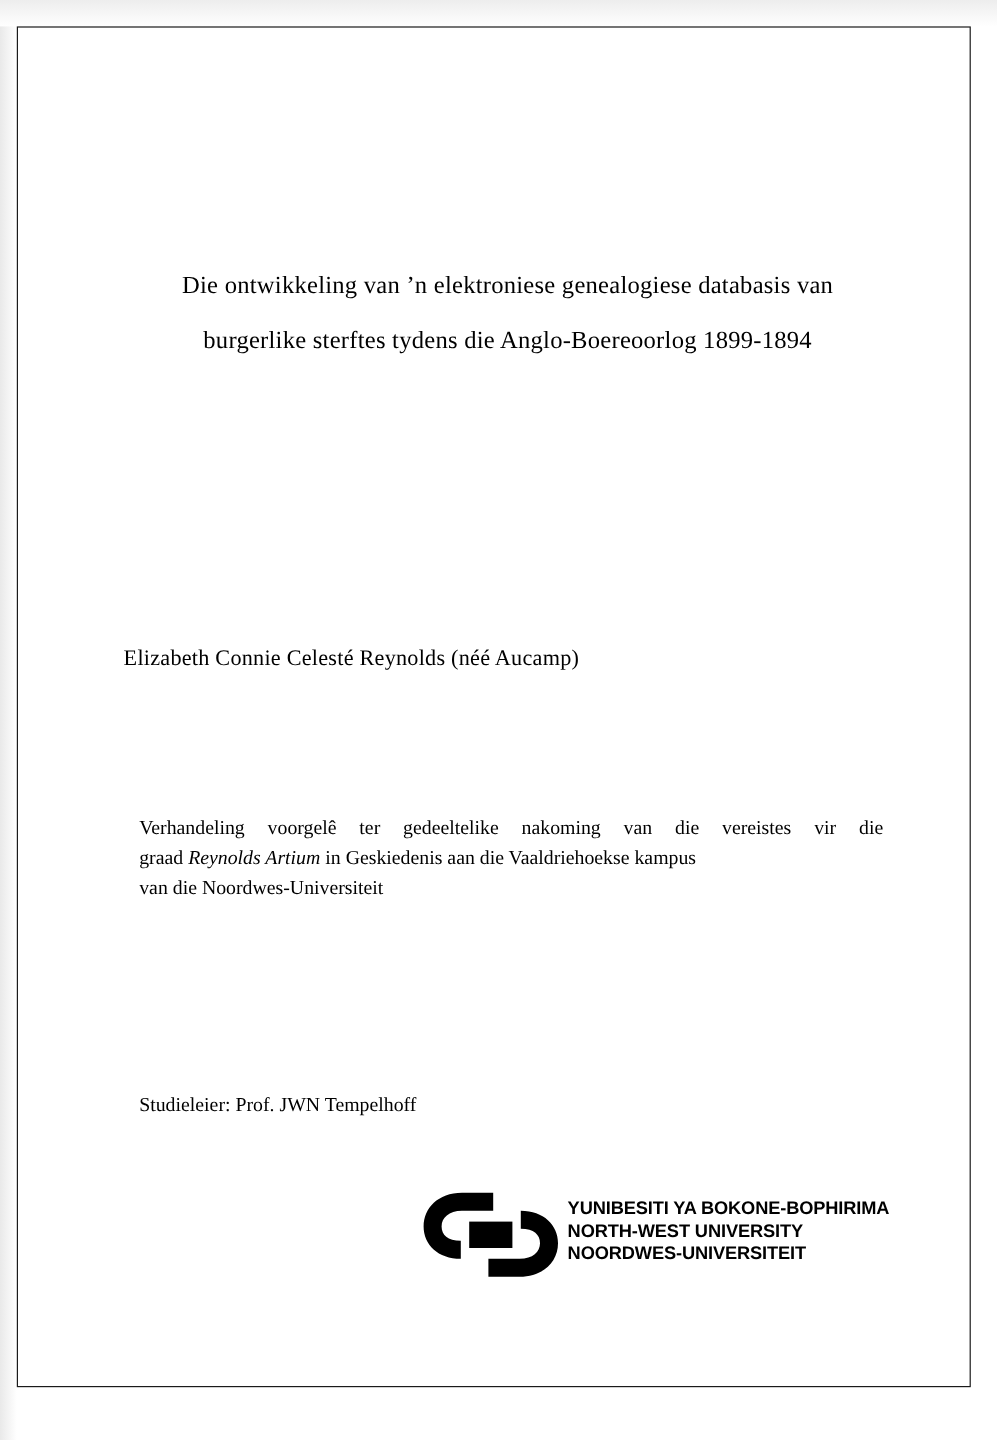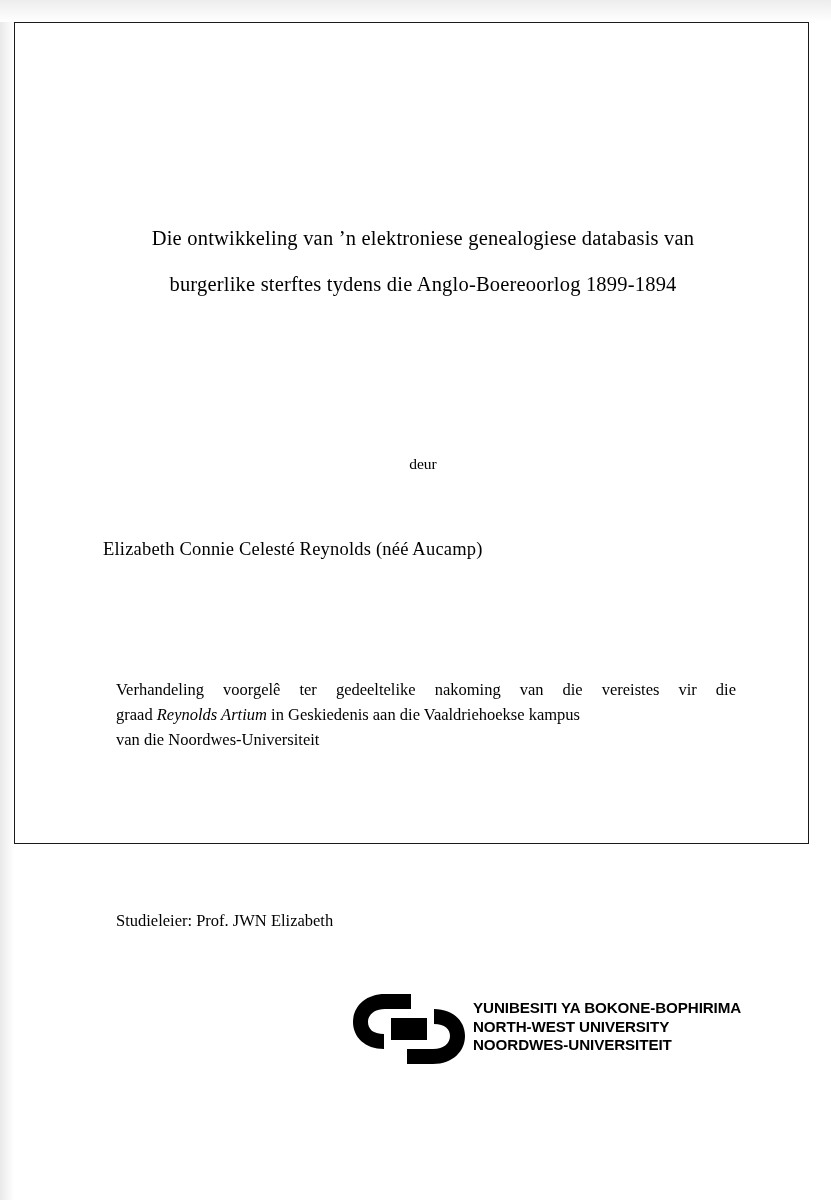--- a/index.html
+++ b/index.html
@@ -23,21 +23,21 @@
     height: 1200px;
     background: #ffffff;
   }
 
   
   .page-border {
     position: absolute;
     left: 14px;
     top: 22px;
     width: 795px;
-    height: 822px;
+    height: 1134px;
     border: 1px solid #1a1a1a;
     box-sizing: border-box;
     background: #ffffff;
   }
 
   .content {
     position: absolute;
     left: 88px;
     top: 0;
     width: 640px;
@@ -159,32 +159,31 @@
   <div class="scan-edge-top"></div>
 
   <div class="page-border">
     <div class="content">
 
       <div class="title-block">
         <div class="title-line">Die ontwikkeling van ’n elektroniese genealogiese databasis van</div>
         <div class="title-line">burgerlike sterftes tydens die Anglo-Boereoorlog 1899-1894</div>
       </div>
 
-      <div class="deur">deur</div>
 
       <div class="author">Elizabeth Connie Celesté Reynolds (néé Aucamp)</div>
 
       <div class="statement">
         <div class="just">Verhandeling voorgelê ter gedeeltelike nakoming van die vereistes vir die</div>
         <div class="ln2"><span>graad </span><em>Reynolds Artium</em><span> in Geskiedenis aan die Vaaldriehoekse kampus</span></div>
         <div>van die Noordwes-Universiteit</div>
       </div>
 
       <div class="supervisor-block">
-        <div>Studieleier: Prof. JWN Elizabeth</div>
+        <div>Studieleier: Prof. JWN Tempelhoff</div>
       </div>
 
       <div class="logo-block">
         <svg class="logo-mark" viewBox="0 0 116 74" aria-hidden="true">
           <path fill="#000000" d="M34 2 C14 2 2 15 2 30 C2 45 14 57 33 57 L33 42 C22 42 17 37 17 30 C17 23 23 17 34 17 L60 17 L60 2 Z"></path>
           <path fill="#000000" d="M82 72 C102 72 114 59 114 44 C114 29 102 17 83 17 L83 32 C94 32 99 37 99 44 C99 51 93 57 82 57 L56 57 L56 72 Z"></path>
           <rect fill="#000000" x="40" y="26" width="36" height="22"></rect>
         </svg>
         <div class="logo-text">
           <div>YUNIBESITI YA BOKONE-BOPHIRIMA</div>

